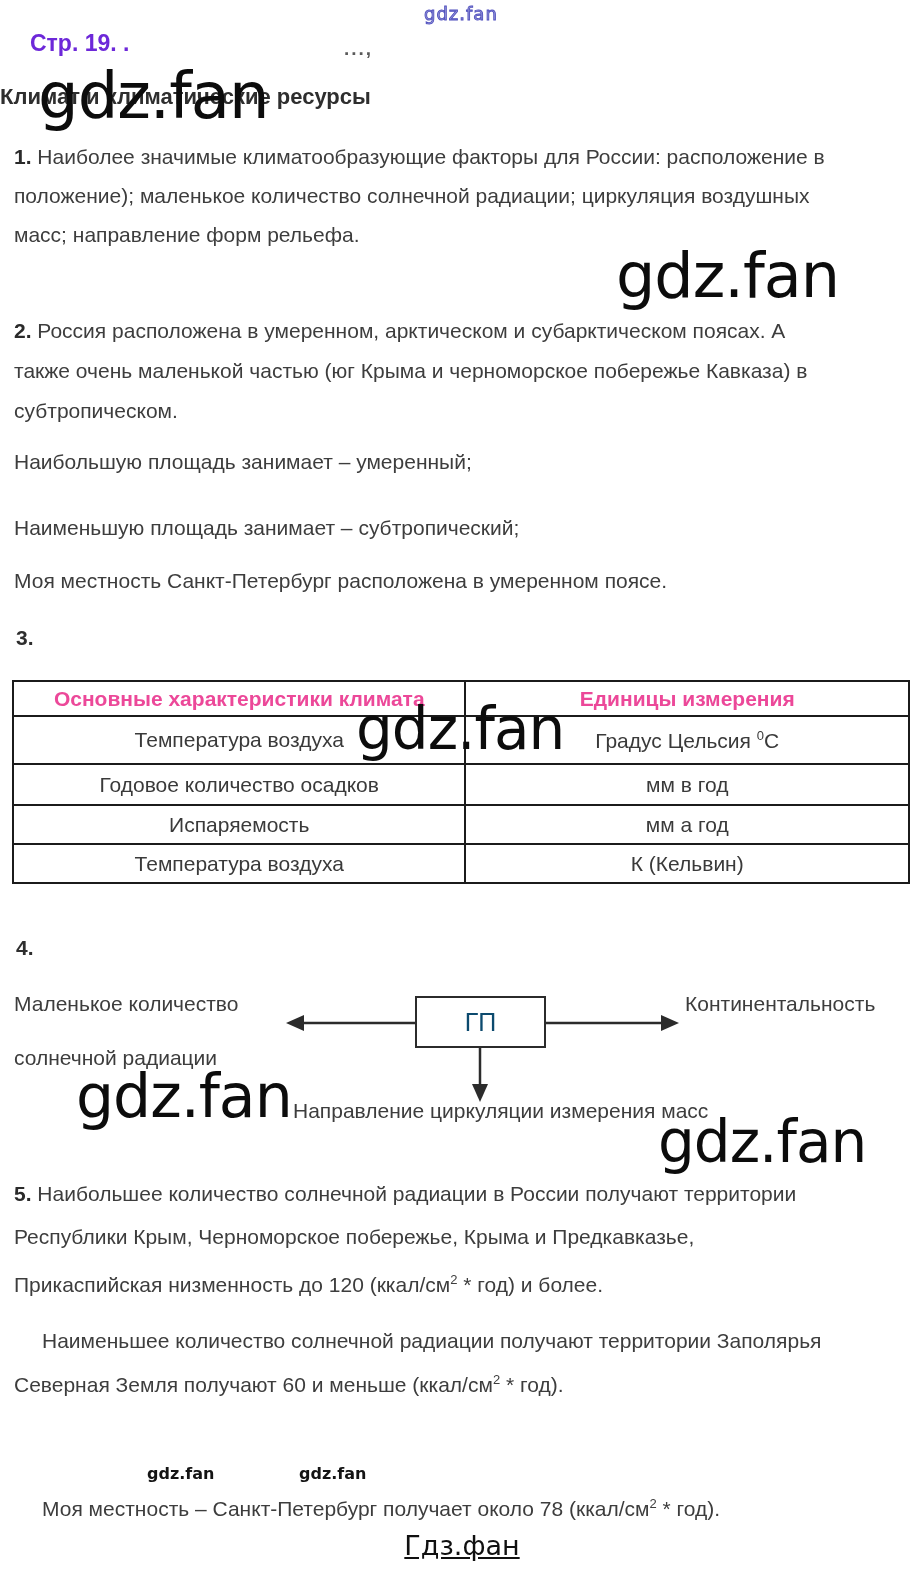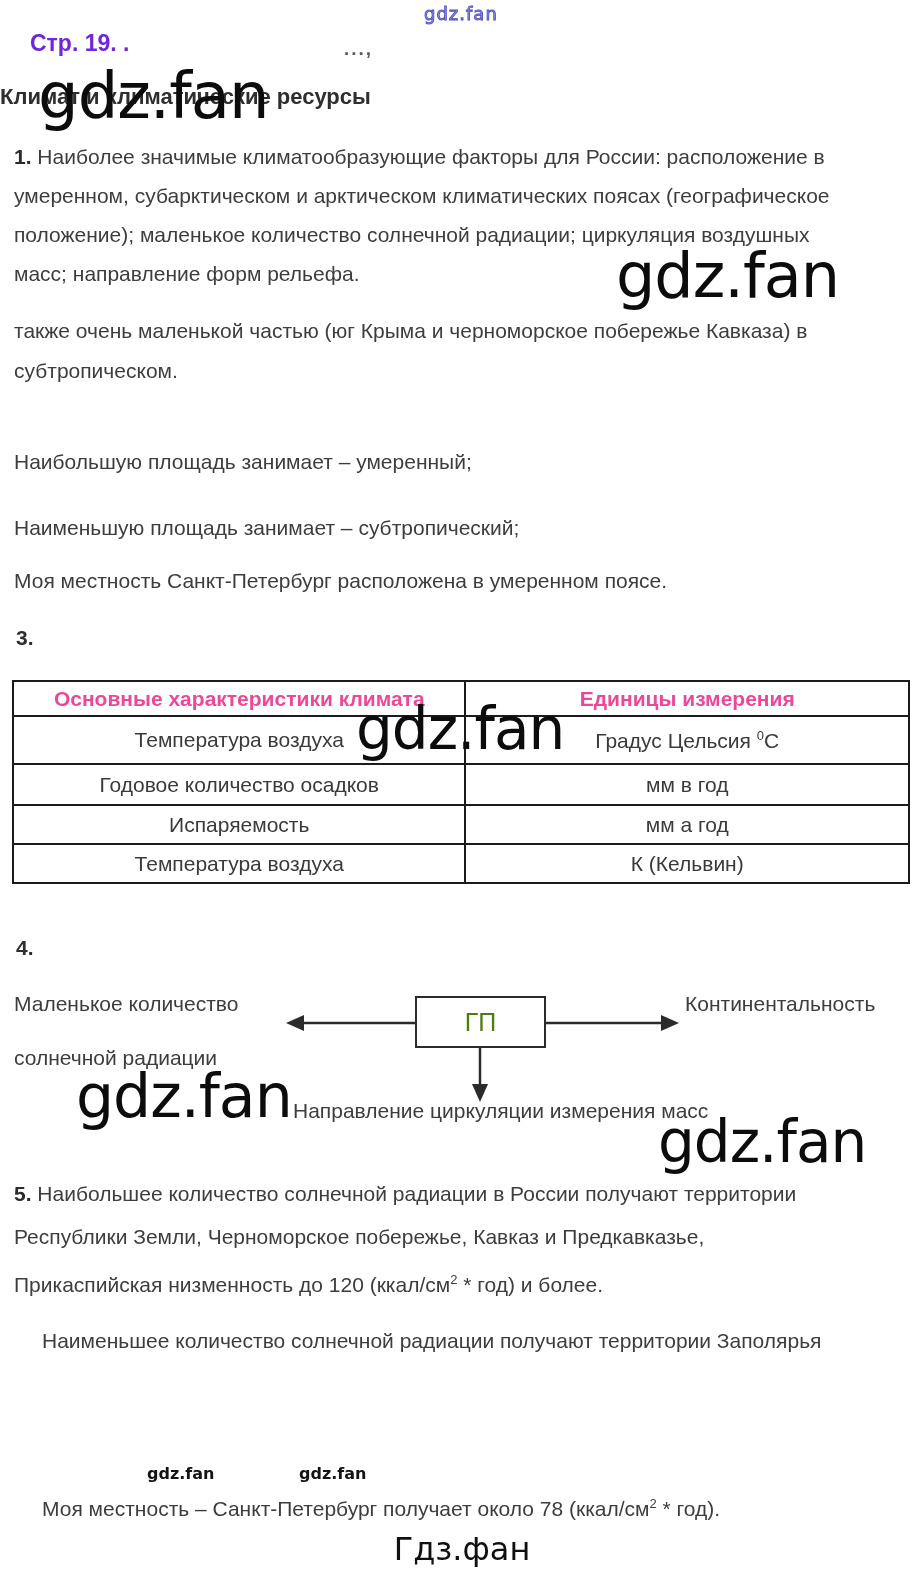--- a/index.html
+++ b/index.html
@@ -30,62 +30,62 @@
   table.climate th,table.climate td{
     border:2px solid #1b1b1b;text-align:center;vertical-align:middle;padding:0;
   }
   table.climate th{font-weight:700;color:#ec4899;height:33px;}
   .rh1{height:48px;} .rh2{height:41px;} .rh3{height:39px;} .rh4{height:39px;}
   
   .gp-box{
     left:415px;top:996px;width:127px;height:48px;
     border:2px solid #2b2b2b;background:#ffffff;
     display:flex;align-items:center;justify-content:center;
-    font-size:25px;color:#4d7c0f;z-index:3;
+    font-size:25px;color:#0c4a6e;z-index:3;
   }
   .diag-label{font-size:21px;color:#3d3d3d;white-space:nowrap;}
   
   .wm{color:#0c0c0c;letter-spacing:-1px;font-family:"DejaVu Sans",sans-serif;line-height:1;z-index:5;}
   .wm-top{
     left:424px;top:3px;font-size:18px;letter-spacing:1px;
     color:#9b9bd8;-webkit-text-stroke:0.9px #4f4fbe;
     font-family:"DejaVu Sans",sans-serif;z-index:5;
   }
   .wm1{left:38px;top:64px;font-size:64px;}
   .wm2{left:616px;top:245px;font-size:62px;}
   .wm3{left:356px;top:700px;font-size:58px;}
   .wm4{left:76px;top:1066px;font-size:60px;}
   .wm5{left:658px;top:1113px;font-size:58px;}
   .wm-sm{font-family:"DejaVu Sans",sans-serif;font-weight:700;font-size:16px;color:#141414;letter-spacing:0;z-index:5;}
   .footer{
     left:0;top:1530px;width:100%;text-align:center;
-    font-family:"DejaVu Sans",sans-serif;font-size:32px;color:#101010;
+    font-family:"DejaVu Sans",sans-serif;font-size:27px;color:#101010;text-decoration:underline;
   }
   svg.arrows{position:absolute;left:280px;top:988px;z-index:2;}
 </style>
 </head>
 <body>
 
 <div class="page">
 
   <div class="abs wm-top">gdz.fan</div>
 
   <div class="abs hdr-label">Стр. 19. .</div>
   <div class="abs hdr-dots">...,</div>
 
   <div class="abs title">Климат и климатические ресурсы</div>
 
   <div class="abs para lh39" style="top:137px">
     <span class="ln"><span class="pnum">1.</span> <span>Наиболее значимые климатообразующие факторы для России: расположение в</span></span>
-    <span class="ln">умеренном, субарктическом и арктическом климатических поясах (географическое</span>
     <span class="ln">положение); маленькое количество солнечной радиации; циркуляция воздушных</span>
     <span class="ln">масс; направление форм рельефа.</span>
   </div>
 
   <div class="abs para lh40" style="top:311px">
+    <span class="ln"><span class="pnum">2.</span> <span>Россия расположена в умеренном, арктическом и субарктическом поясах. А</span></span>
     <span class="ln">также очень маленькой частью (юг Крыма и черноморское побережье Кавказа) в</span>
     <span class="ln">субтропическом.</span>
   </div>
 
   <div class="abs single" style="top:450px">Наибольшую площадь занимает – умеренный;</div>
   <div class="abs single" style="top:516px">Наименьшую площадь занимает – субтропический;</div>
   <div class="abs single" style="top:569px">Моя местность Санкт-Петербург расположена в умеренном поясе.</div>
 
   <div class="abs secnum" style="top:626px">3.</div>
 
@@ -129,26 +129,27 @@
     <polygon points="6,35 24,27 24,43" fill="#2b2b2b"></polygon>
     <line x1="266" y1="35" x2="381" y2="35" stroke="#2b2b2b" stroke-width="2.5"></line>
     <polygon points="399,35 381,27 381,43" fill="#2b2b2b"></polygon>
     <line x1="200" y1="60" x2="200" y2="98" stroke="#2b2b2b" stroke-width="2.5"></line>
     <polygon points="200,114 192,96 208,96" fill="#2b2b2b"></polygon>
   </svg>
   <div class="abs diag-label" style="left:293px;top:1099px">Направление циркуляции измерения масс</div>
 
   <div class="abs para lh43" style="top:1172px">
     <span class="ln"><span class="pnum">5.</span> <span>Наибольшее количество солнечной радиации в России получают территории</span></span>
-    <span class="ln">Республики Земли, Черноморское побережье, Кавказ и Предкавказье,</span>
+    <span class="ln">Республики Крым, Черноморское побережье, Крыма и Предкавказье,</span>
     <span class="ln"><span>Прикаспийская низменность до 120 (ккал/см</span><sup>2</sup><span> * год) и более.</span></span>
   </div>
 
   <div class="abs para lh39" style="top:1321px">
     <span class="ln" style="padding-left:28px">Наименьшее количество солнечной радиации получают территории Заполярья</span>
+    <span class="ln"><span>Северная Земля получают 60 и меньше (ккал/см</span><sup>2</sup><span> * год).</span></span>
   </div>
 
   <div class="abs single" style="top:1492px;padding-left:28px">
     <span>Моя местность – Санкт-Петербург получает около 78 (ккал/см</span><sup>2</sup><span> * год).</span>
   </div>
 
   <div class="abs wm wm1">gdz.fan</div>
   <div class="abs wm wm2">gdz.fan</div>
   <div class="abs wm wm3">gdz.fan</div>
   <div class="abs wm wm4">gdz.fan</div>

